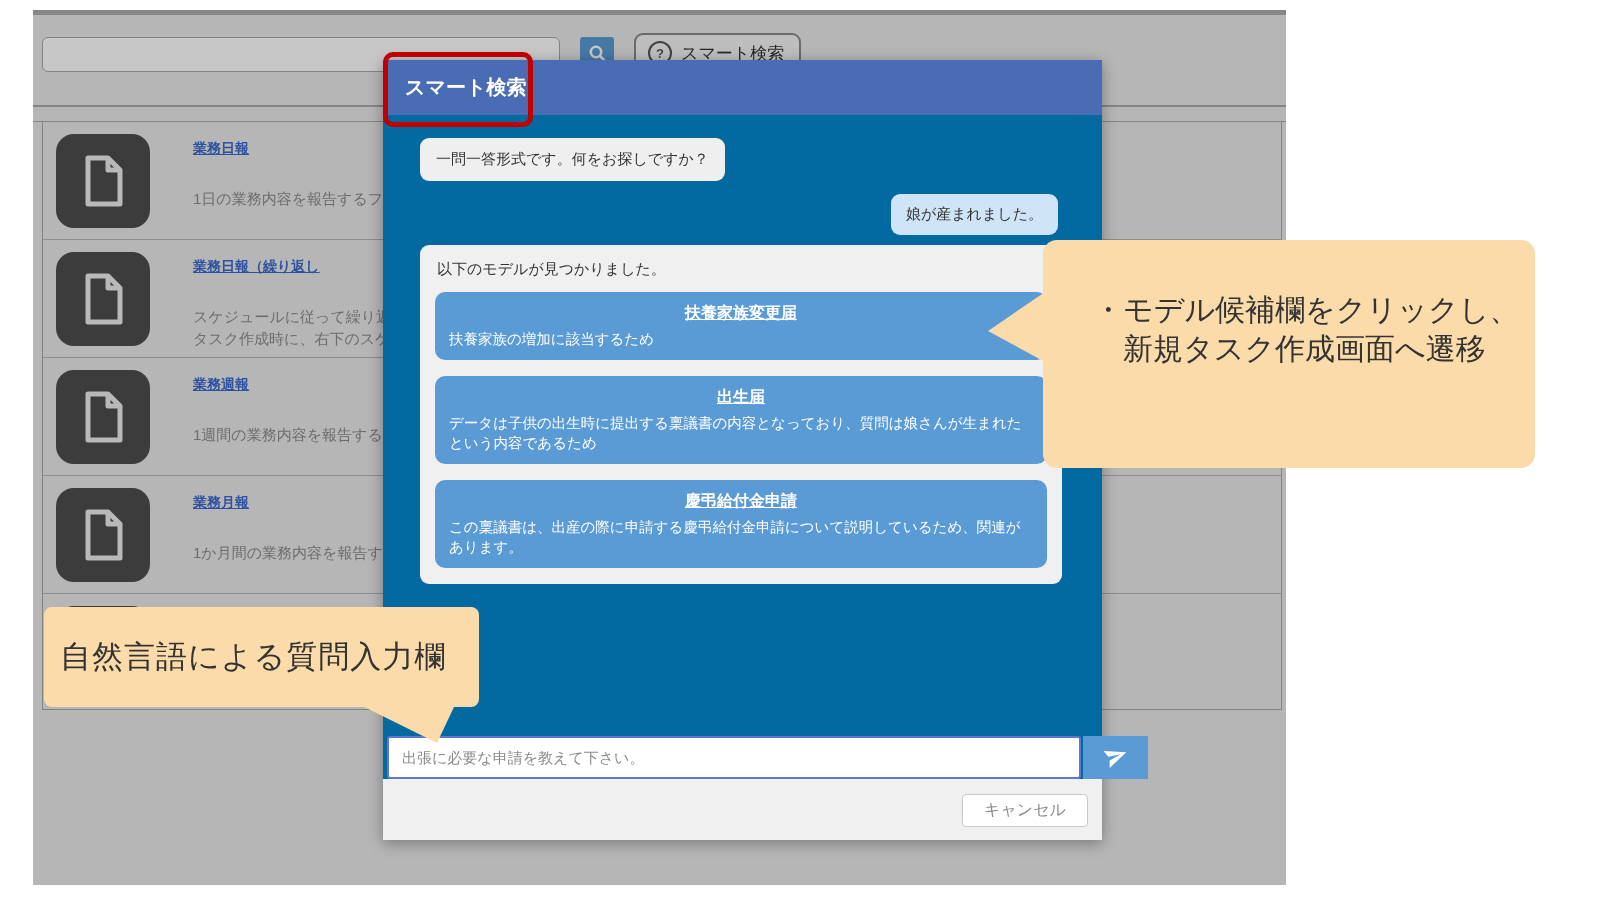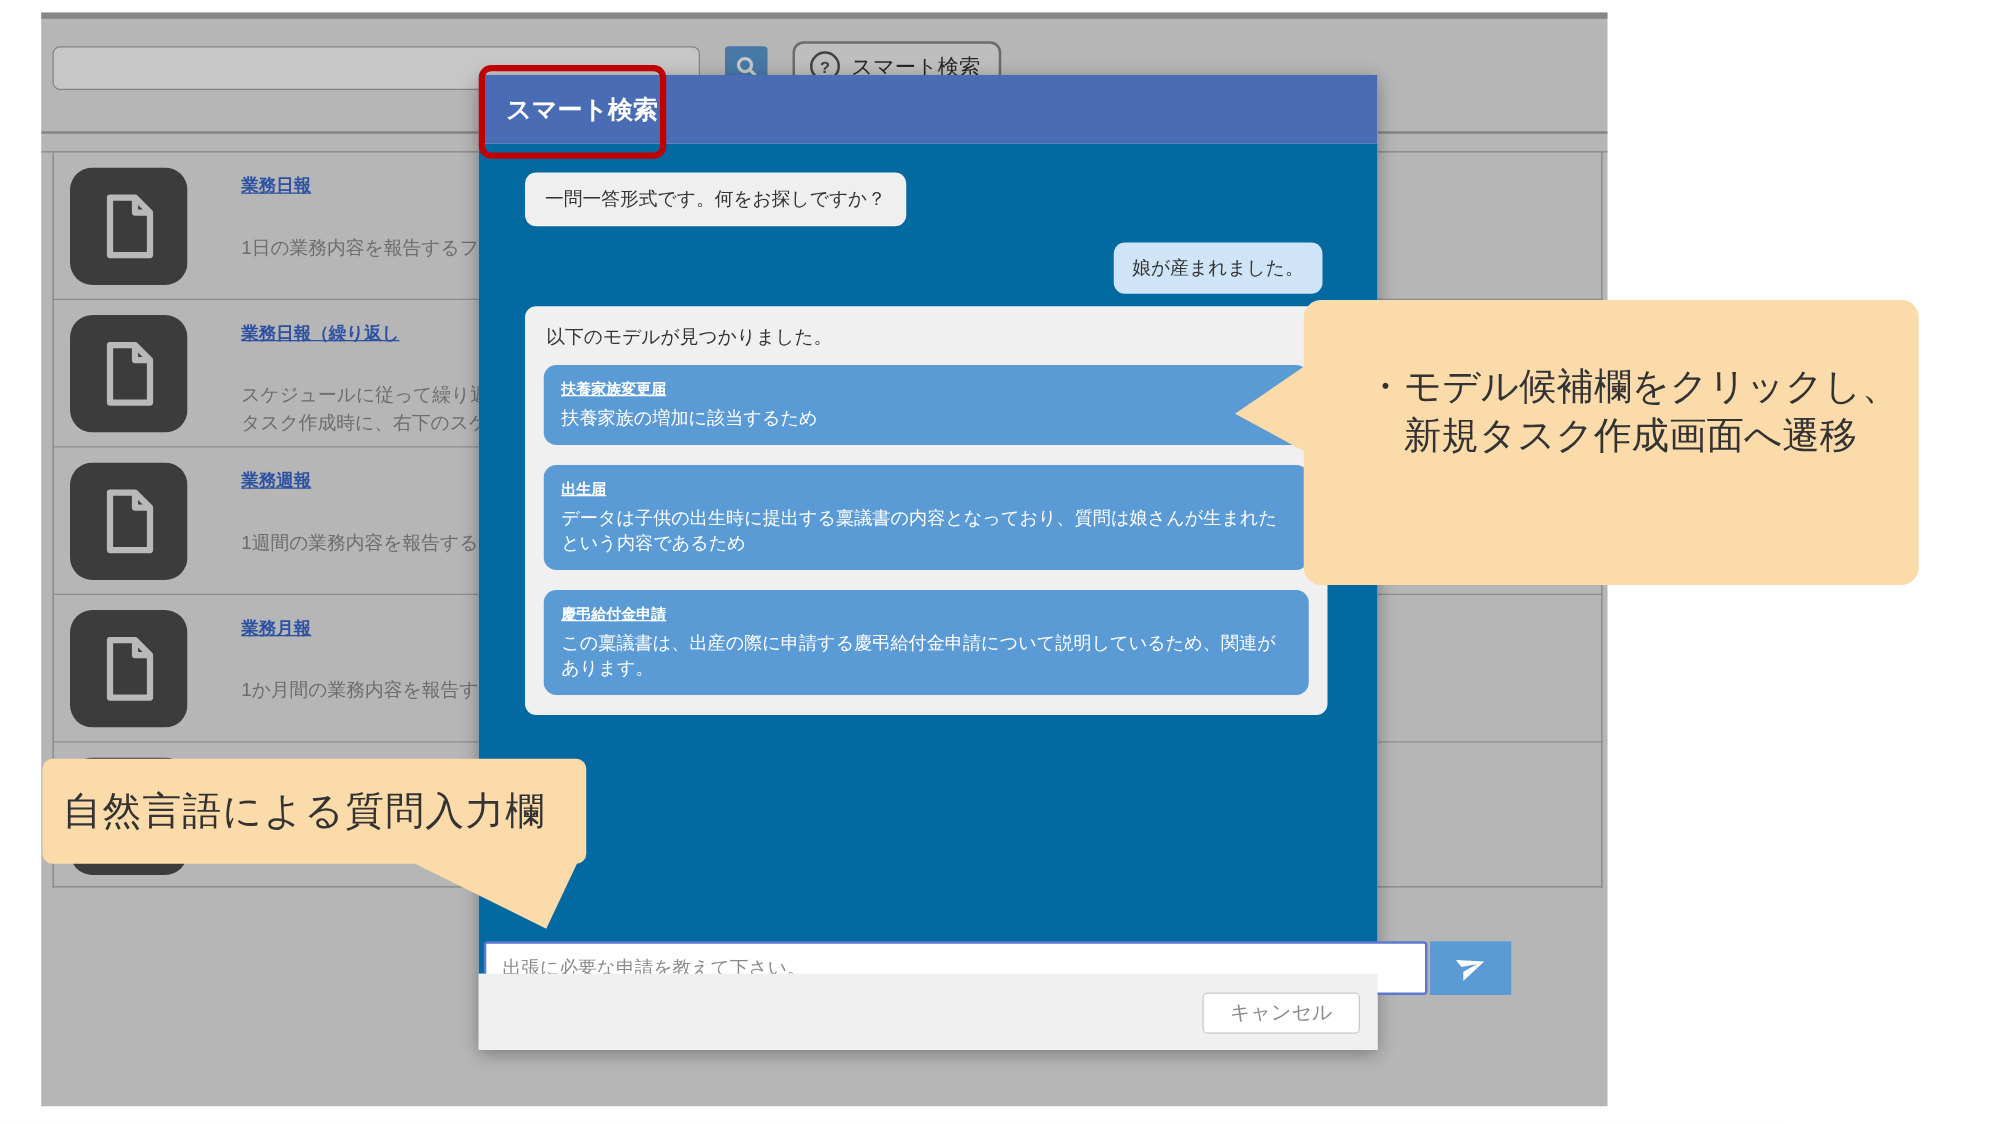--- a/index.html
+++ b/index.html
@@ -41,37 +41,37 @@
   .modal-body{position:relative;height:664px;background:#0369a1;}
   .bubble-bot{position:absolute;left:37px;top:23px;background:#efefef;border-radius:9px;padding:12px 16px;
               font-size:15px;color:#333;white-space:nowrap;}
   .bubble-user{position:absolute;right:44px;top:79px;background:#cfe4f6;border-radius:9px;padding:11px 15px;
                font-size:15px;color:#333;white-space:nowrap;}
   .response{position:absolute;left:37px;top:130px;width:642px;background:#f0f0f0;border-radius:9px;
             padding:15px 15px 16px 15px;box-sizing:border-box;}
   .response-intro{font-size:15px;color:#333;margin:0 2px 13px 2px;}
   .card{background:#5b9bd5;border-radius:10px;padding:11px 14px;color:#fff;margin-bottom:16px;cursor:pointer;}
   .card:last-child{margin-bottom:0;}
-  .card-title{font-size:12px;font-weight:bold;text-decoration:underline;margin-bottom:5px;}
+  .card-title{font-size:16px;font-weight:bold;text-decoration:underline;margin-bottom:5px;text-align:center;}
   .card-line{font-size:14.5px;line-height:20px;white-space:nowrap;overflow:hidden;}
-  .input-row{position:absolute;left:4px;top:638px;width:822px;height:43px;display:flex;justify-content:flex-end;}
+  .input-row{position:absolute;left:4px;top:621px;width:761px;height:43px;display:flex;justify-content:flex-end;}
   .chat-input{flex:1;height:43px;border:2px solid #5d79cf;border-radius:3px;background:#fff;
               box-sizing:border-box;padding:0 13px;font-size:15px;color:#555;font-family:inherit;}
   .chat-input::placeholder{color:#8a8a8a;opacity:1;}
   .send-btn{width:65px;height:43px;margin-left:2px;background:#5b9bd5;border:none;display:flex;
             align-items:center;justify-content:center;cursor:pointer;}
   .modal-footer{position:absolute;left:0;bottom:0;width:100%;height:61px;background:#f0f0f0;}
   .cancel-btn{position:absolute;right:14px;top:15px;width:126px;height:33px;background:#fff;
               border:1px solid #c9c9c9;border-radius:4px;font-size:16px;color:#8a8a8a;cursor:pointer;
               font-family:inherit;}
 
   
   .red-box{position:absolute;left:383px;top:52px;width:150px;height:75px;border:5px solid #c00000;
            border-radius:10px;box-sizing:border-box;z-index:4;}
-  .callout-left{position:absolute;left:34px;top:607px;width:435px;height:84px;background:#fbdbaa;
+  .callout-left{position:absolute;left:44px;top:607px;width:435px;height:100px;background:#fbdbaa;
                 border-radius:8px;display:flex;align-items:center;padding-left:16px;box-sizing:border-box;
                 font-size:31px;color:#333;letter-spacing:1px;z-index:5;font-family:Liberation Mono, monospace;}
   .callout-left-tail{position:absolute;left:330px;top:690px;z-index:5;}
   .callout-right{position:absolute;left:1043px;top:240px;width:492px;height:228px;background:#fbdbaa;
                  border-radius:14px;padding:17px 0 0 50px;box-sizing:border-box;font-size:30px;color:#333;
                  line-height:39px;z-index:5;}
   .callout-right .item2{margin-top:33px;}
   .callout-right .cont{padding-left:30px;}
   .callout-right-tail{position:absolute;left:985px;top:288px;z-index:5;}
 </style>

